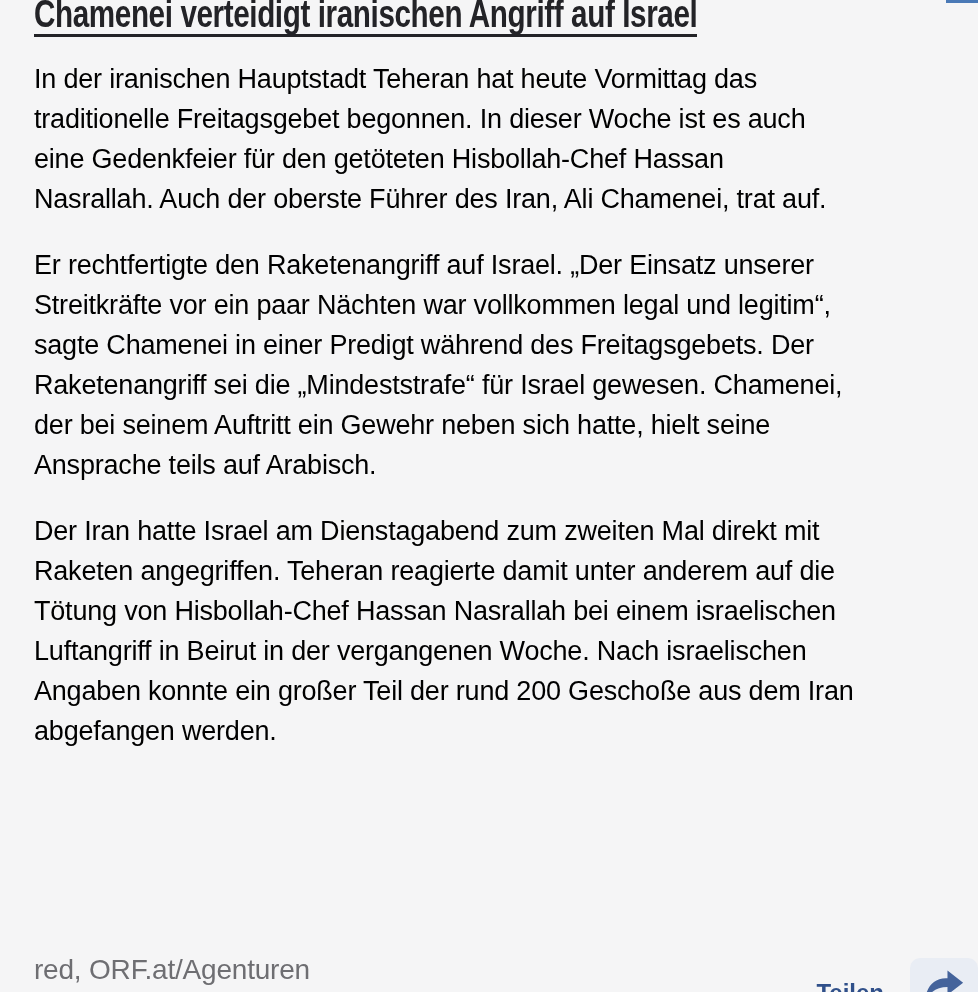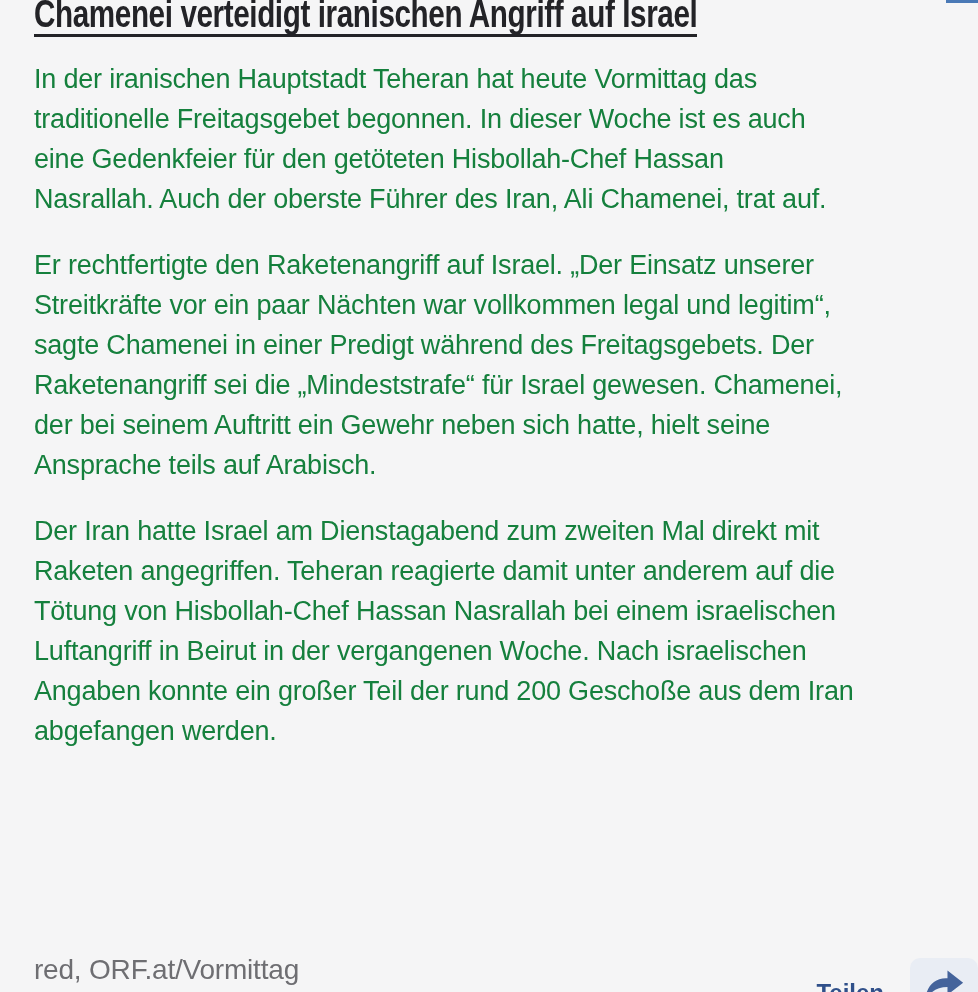--- a/index.html
+++ b/index.html
@@ -27,21 +27,21 @@
     padding-bottom: 2px;
     white-space: nowrap;
     cursor: pointer;
   }
 
   p.para {
     margin: 26px 0 0 0;
     font-size: 27px;
     line-height: 40px;
     letter-spacing: -0.2px;
-    color: #15803d;
+    color: #000000;
     white-space: pre;
   }
   p.para.first { margin-top: 22px; }
 
   .top-right-bar {
     position: absolute;
     top: 0; right: 0;
     width: 32px; height: 7px;
     background: #4a79b6;
   }
@@ -106,21 +106,21 @@
 
     <p class="para">Der Iran hatte Israel am Dienstagabend zum zweiten Mal direkt mit
 Raketen angegriffen. Teheran reagierte damit unter anderem auf die
 Tötung von Hisbollah-Chef Hassan Nasrallah bei einem israelischen
 Luftangriff in Beirut in der vergangenen Woche. Nach israelischen
 Angaben konnte ein großer Teil der rund 200 Geschoße aus dem Iran
 abgefangen werden.</p>
 
   </main>
 
-  <span class="byline">red, ORF.at/Vormittag</span>
+  <span class="byline">red, ORF.at/Agenturen</span>
 
   <span class="share-label">Teilen</span>
 
   <button class="share-button">
     <span>
       <svg width="40" height="36" viewBox="0 0 46 40" xmlns="http://www.w3.org/2000/svg">
         <path d="M27 1 L45 15 L27 29 L27 20 C15 20 7 25 1 37 C2 21 11 9 27 10 Z" fill="#44639b"></path>
       </svg>
     </span>
   </button>

